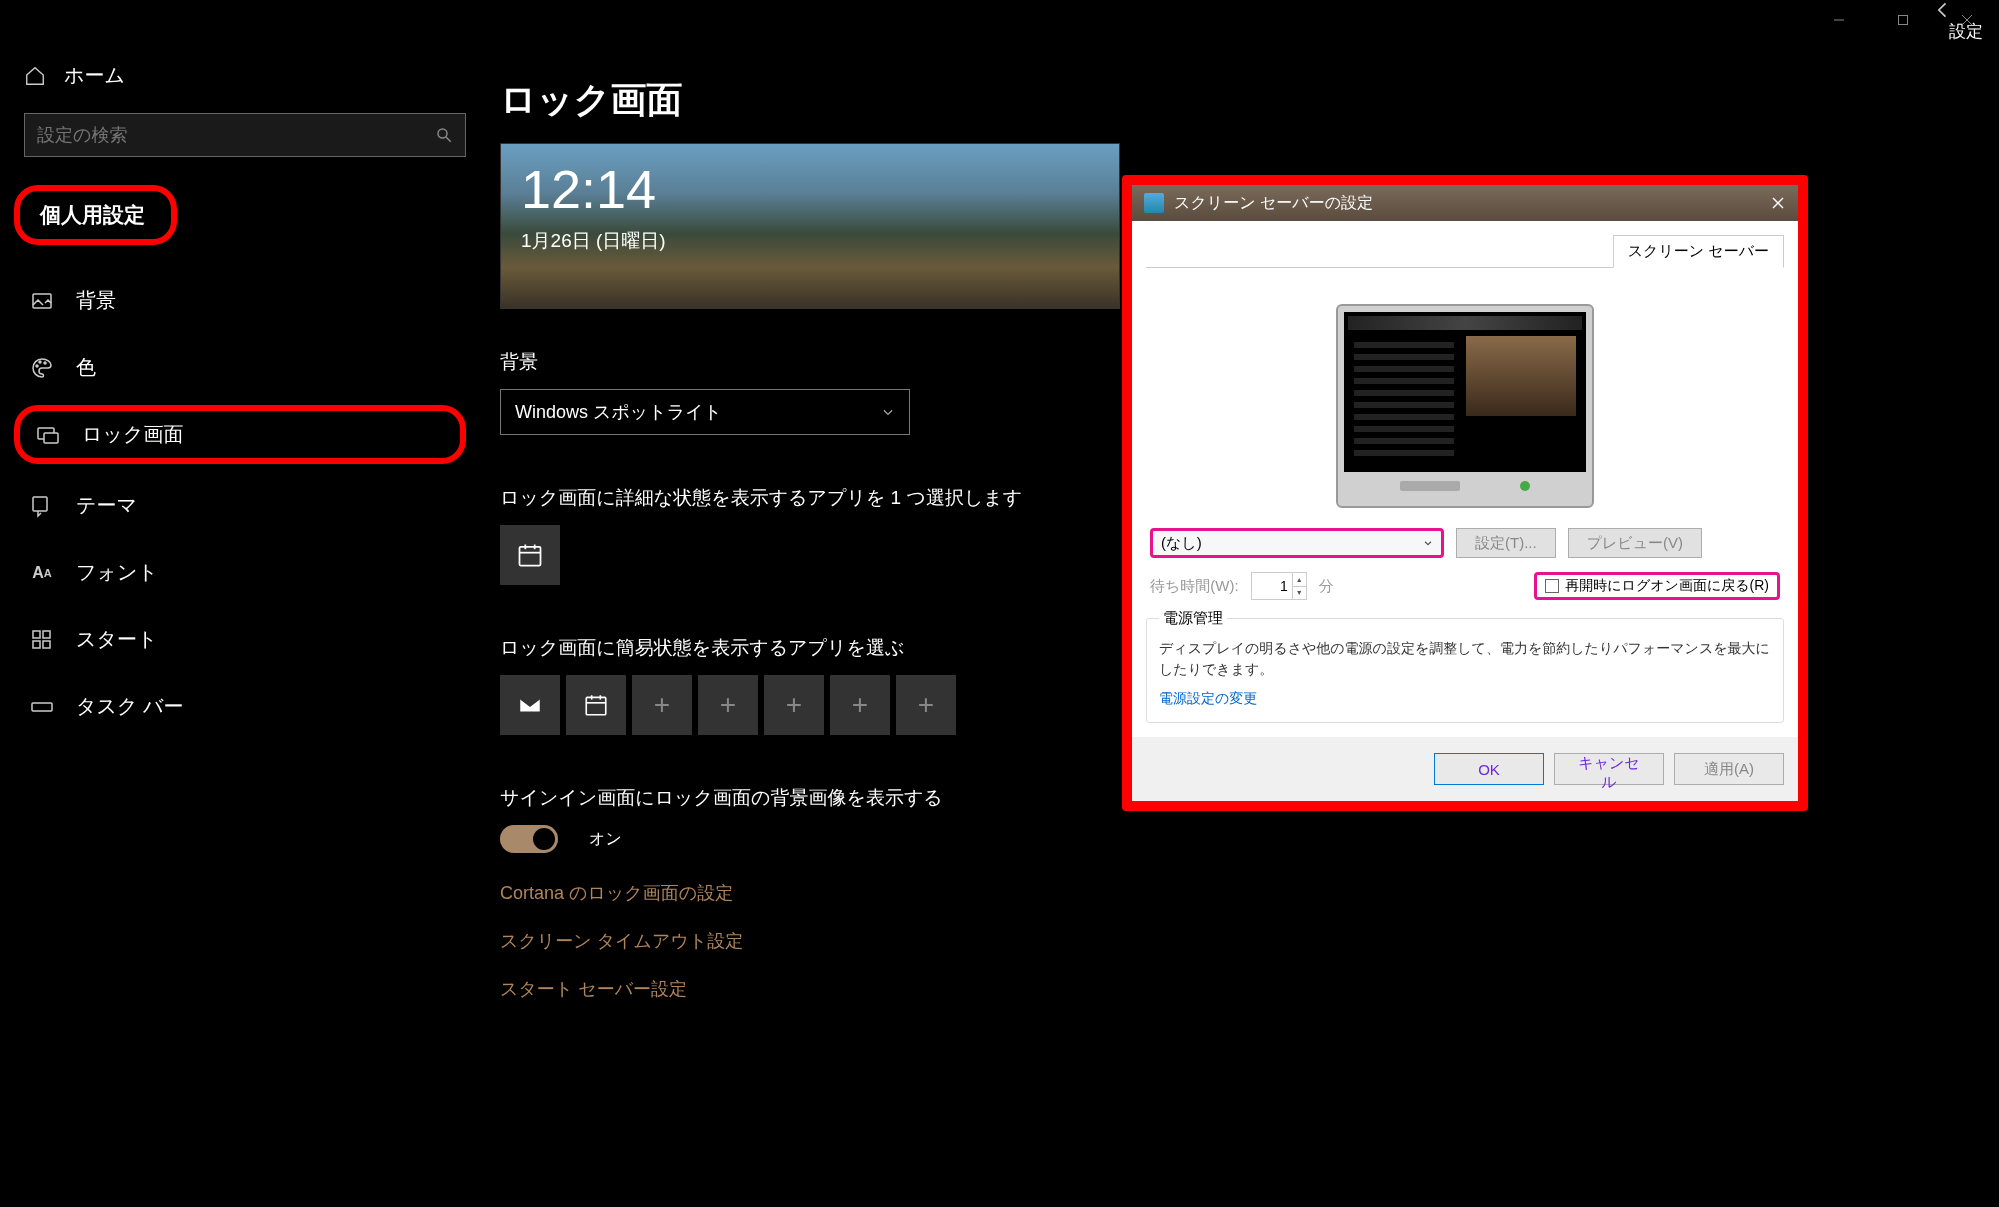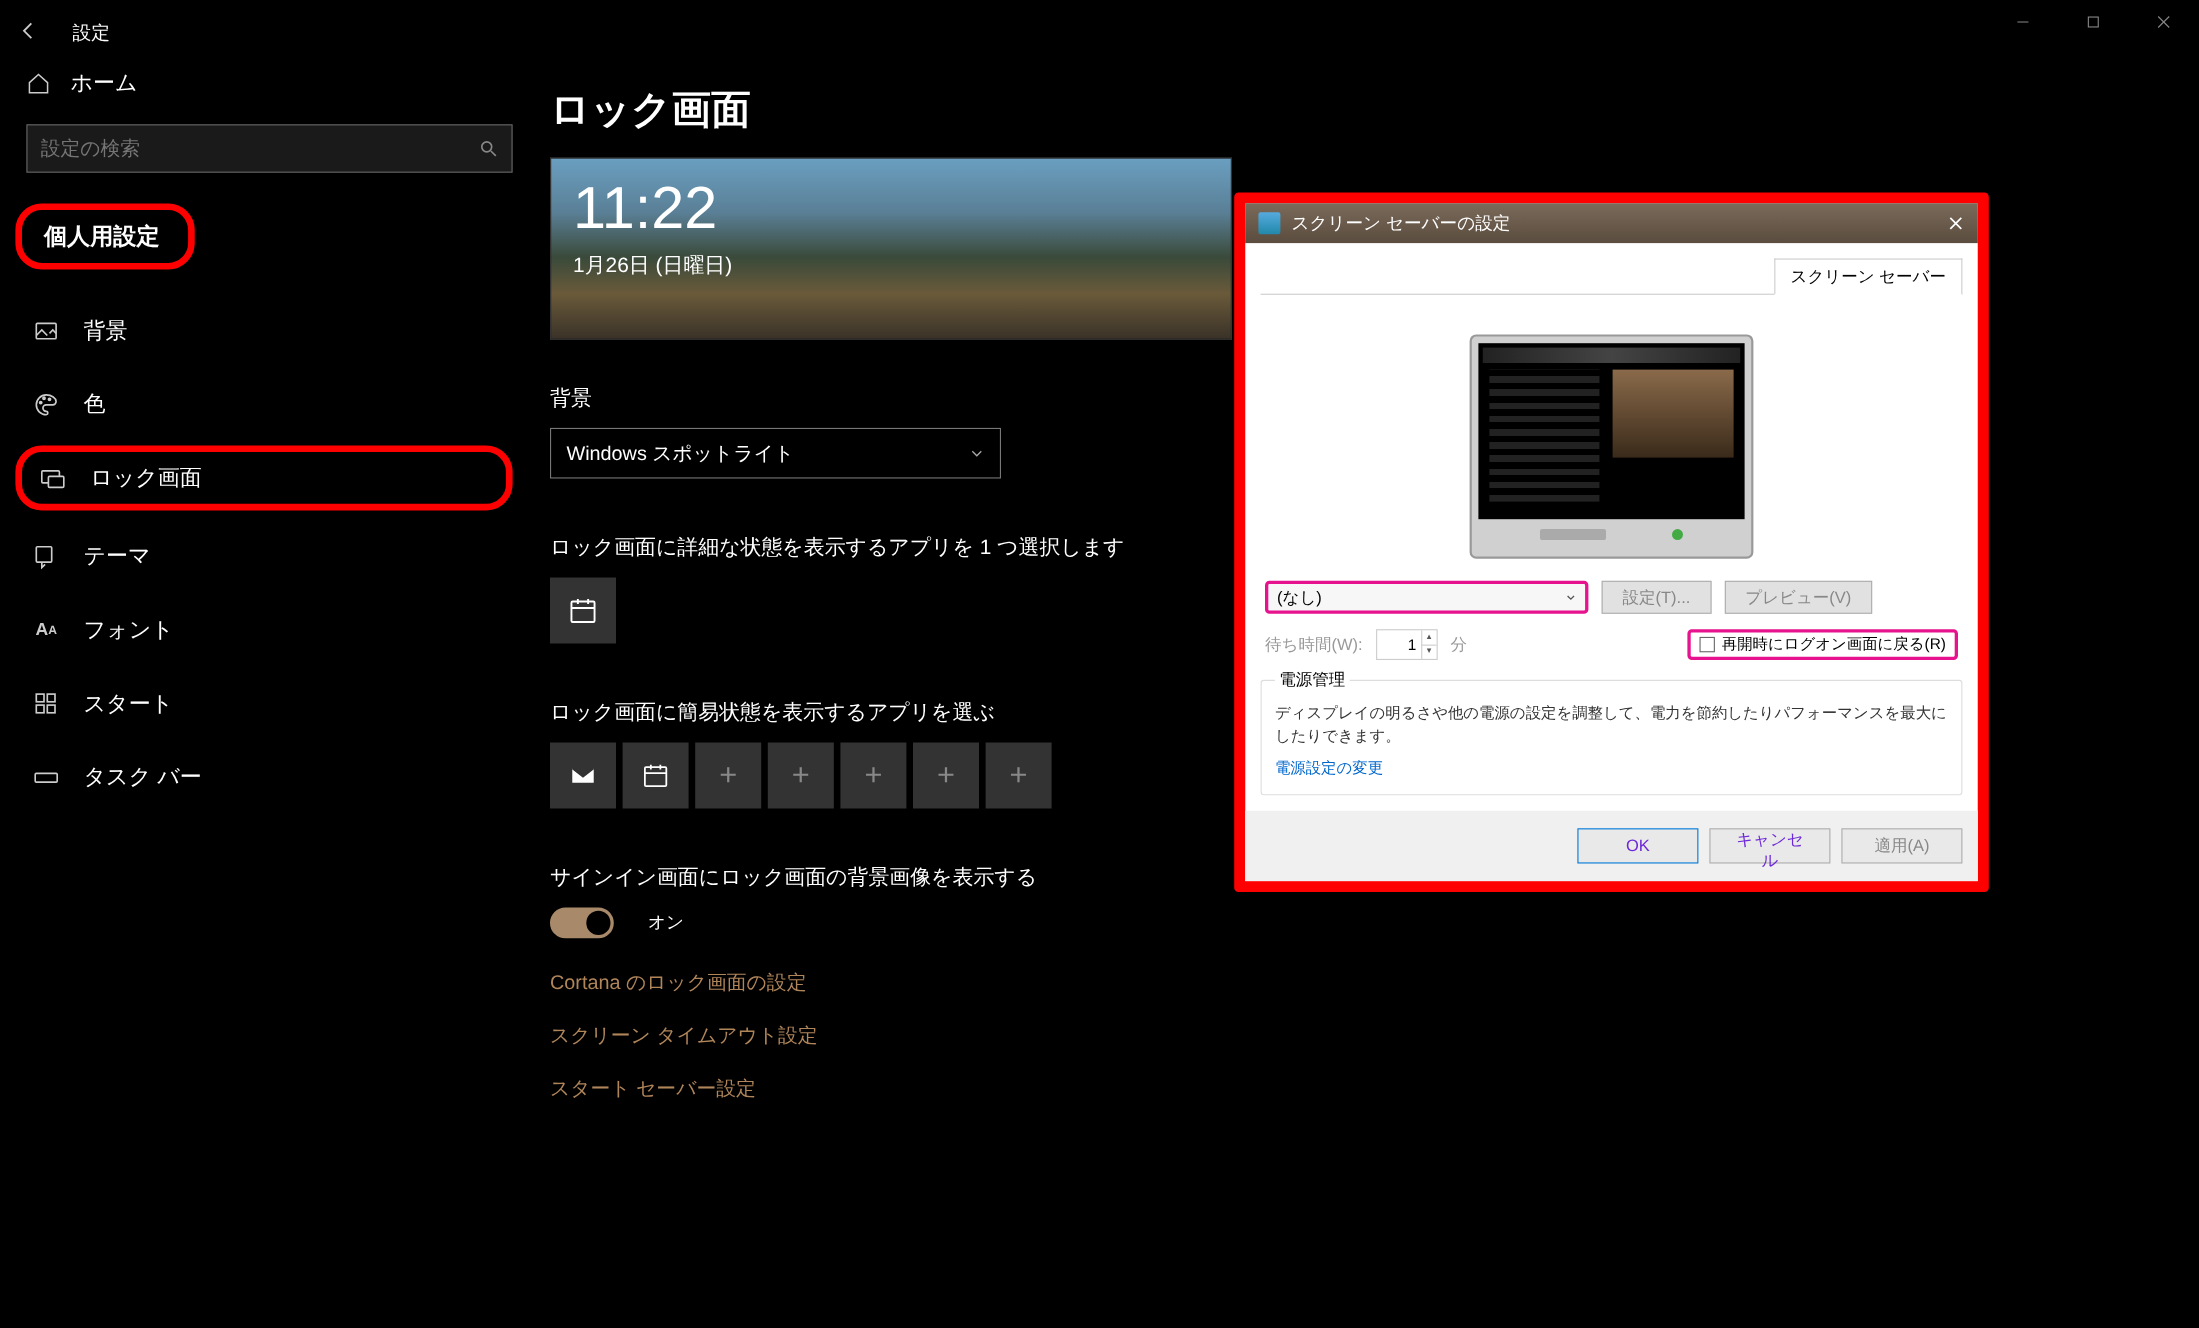--- a/index.html
+++ b/index.html
@@ -10,23 +10,24 @@
   width: 1999px;
   height: 1207px;
   overflow: hidden;
   position: relative;
 }
 
 
 .topbar {
   height: 46px;
   display: flex;
-  align-items: flex-start;
-  padding: 18px 16px;
-  position: relative;
+  align-items: flex-end;
+  padding: 0 16px;
+  position: relative;
+  flex-direction: column;
 }
 .topbar .back { width: 20px; height: 20px; color: #ccc; margin-right: 30px; cursor: pointer; }
 .topbar .title { font-size: 17px; }
 .window-controls {
   position: absolute;
   right: 0; top: 0;
   display: flex;
 }
 .window-controls div {
   width: 64px; height: 40px;
@@ -435,21 +436,21 @@
         </span>
         <span>タスク バー</span>
       </div>
     </div>
   </div>
 
   <div class="main">
     <div class="page-title">ロック画面</div>
 
     <div class="preview">
-      <div class="time">11:22</div>
+      <div class="time">12:14</div>
       <div class="date">1月26日 (日曜日)</div>
     </div>
 
     <div class="section-label">背景</div>
     <div class="dropdown">
       <span>Windows スポットライト</span>
       <span class="chev">
         <svg width="14" height="14" viewBox="0 0 24 24" stroke="#aaa" fill="none" stroke-width="2">
             <path d="M5 9 L12 16 L19 9"></path>
           </svg>

